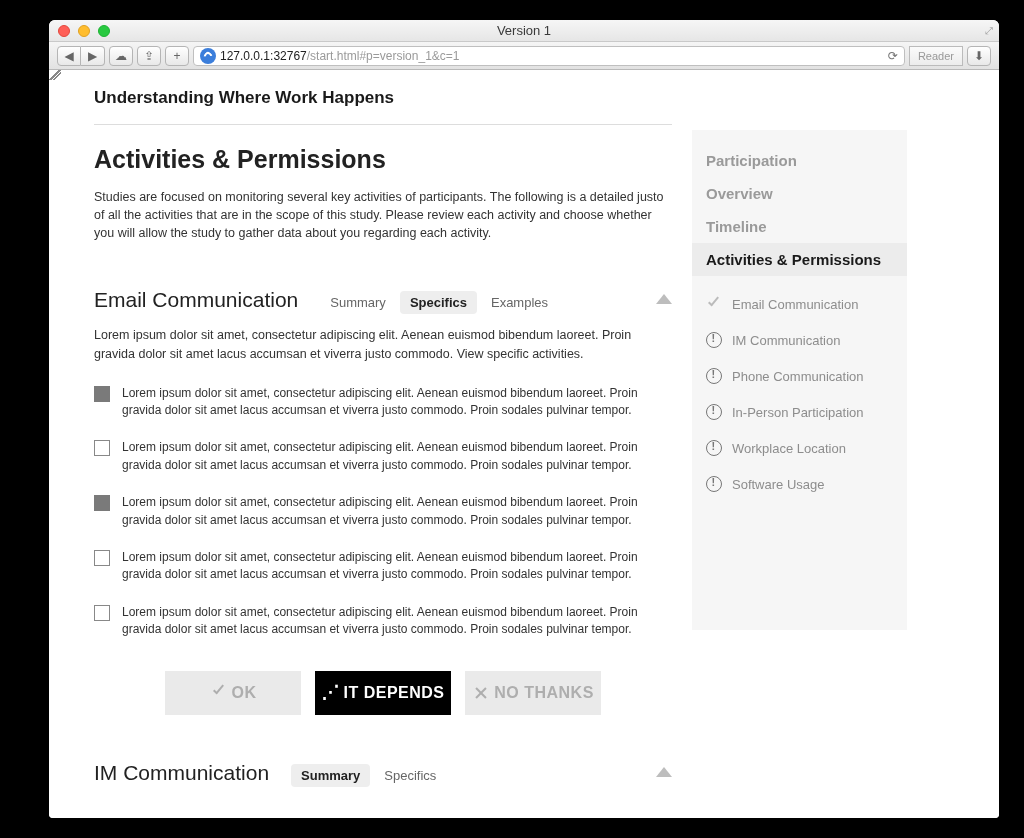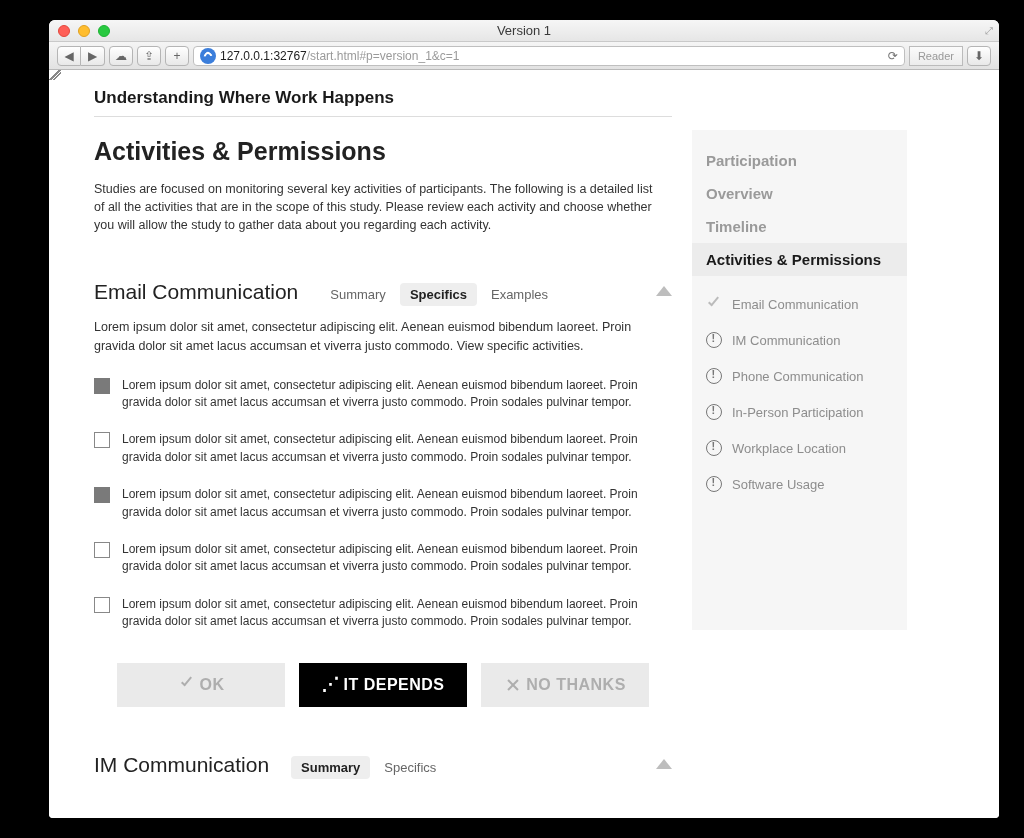--- a/index.html
+++ b/index.html
@@ -31,41 +31,41 @@
 
 .viewport { flex:1; background:#fff; overflow:hidden; position:relative; }
 .page-wrap { height:100%; overflow-y:auto; scrollbar-width:thin; }
 .page-wrap::-webkit-scrollbar { width:14px; }
 .page-wrap::-webkit-scrollbar-track { background:#f3f3f3; }
 .page-wrap::-webkit-scrollbar-thumb { background:#c3c3c3; border-radius:7px; border:3px solid #f3f3f3; }
 .resize-tab { position:absolute; top:0; left:0; width:12px; height:10px; background: linear-gradient(135deg, transparent 45%, #888 45%, #888 55%, transparent 55%), linear-gradient(135deg, transparent 60%, #888 60%, #888 70%, transparent 70%); }
 
 .page { padding: 18px 0 40px 45px; display:flex; }
 .main { width: 598px; padding-right: 20px; }
-.page-title { font-size: 17px; font-weight: 700; color:#1a1a1a; padding-bottom:8px; border-bottom:1px solid #ddd; margin-bottom:20px; }
+.page-title { font-size: 17px; font-weight: 700; color:#1a1a1a; padding-bottom:16px; border-bottom:1px solid #ddd; margin-bottom:20px; }
 .h1 { font-size: 25px; font-weight:700; color:#222; margin-bottom:14px; }
 .intro { font-size:12.5px; color:#333; line-height:1.45; margin-bottom:14px; max-width: 570px; }
 
 .section { margin-top: 46px; }
 .sec-head { display:flex; align-items: baseline; gap:16px; position:relative; }
 .sec-title { font-size:21px; font-weight:300; color:#222; }
 .tabs { display:flex; gap:4px; margin-left:6px; }
 .tab { font-size:13px; color:#666; padding:4px 10px; border-radius:4px; }
 .tab.active { background:#eee; font-weight:700; color:#222; }
 .collapse-caret { position:absolute; right:0; top:6px; width:0; height:0; border-left:8px solid transparent; border-right:8px solid transparent; border-bottom:10px solid #bdbdbd; }
 .sec-desc { font-size:12.5px; color:#333; line-height:1.45; margin-top:12px; }
 
 .checklist { margin-top:22px; display:flex; flex-direction:column; gap:20px; }
 .check-item { display:flex; gap:12px; }
 .cbox { width:16px; height:16px; border:1.5px solid #888; flex-shrink:0; margin-top:1px; }
 .cbox.filled { background:#7a7a7a; border-color:#7a7a7a; }
 .check-text { font-size:12px; color:#333; line-height:1.45; }
 
 .choice-row { display:flex; gap:14px; margin-top:32px; justify-content:center; }
-.choice { width:168px; height:44px; display:flex; align-items:center; justify-content:center; gap:6px; font-size:16px; font-weight:700; letter-spacing:0.5px; }
+.choice { width:136px; height:44px; display:flex; align-items:center; justify-content:center; gap:6px; font-size:16px; font-weight:700; letter-spacing:0.5px; }
 .choice.light { background:#eaeaea; color:#aeaeae; }
 .choice.dark { background:#000; color:#fff; }
 .choice .ico { width:16px; height:16px; position:relative; }
 .ico.check::before { content:''; position:absolute; left:3px; top:6px; width:5px; height:2px; background:currentColor; transform:rotate(45deg); }
 .ico.check::after { content:''; position:absolute; left:5px; top:3px; width:10px; height:2px; background:currentColor; transform:rotate(-50deg); }
 .ico.dots::before { content:'⋰'; font-size:18px; position:absolute; left:0; top:-4px; letter-spacing:-2px; }
 .ico.x::before, .ico.x::after { content:''; position:absolute; left:2px; top:7px; width:14px; height:2px; background:currentColor; }
 .ico.x::before { transform:rotate(45deg); }
 .ico.x::after { transform:rotate(-45deg); }
 
@@ -113,21 +113,21 @@
     <div class="btn">⬇</div>
   </div>
 
   <div class="viewport">
     <div class="resize-tab"></div>
     <div class="page-wrap">
       <div class="page">
         <div class="main">
           <div class="page-title">Understanding Where Work Happens</div>
           <div class="h1">Activities &amp; Permissions</div>
-          <p class="intro">Studies are focused on monitoring several key activities of participants. The following is a detailed list of all the activities that are in the scope of this study. Please review each activity and choose whether you will allow the study to gather data about you regarding each activity.</p>
+          <p class="intro">Studies are focused on monitoring several key activities of participants. The following is a detailed justo of all the activities that are in the scope of this study. Please review each activity and choose whether you will allow the study to gather data about you regarding each activity.</p>
 
           <div class="section">
             <div class="sec-head">
               <div class="sec-title">Email Communication</div>
               <div class="tabs">
                 <div class="tab">Summary</div>
                 <div class="tab active">Specifics</div>
                 <div class="tab">Examples</div>
               </div>
               <div class="collapse-caret"></div>

